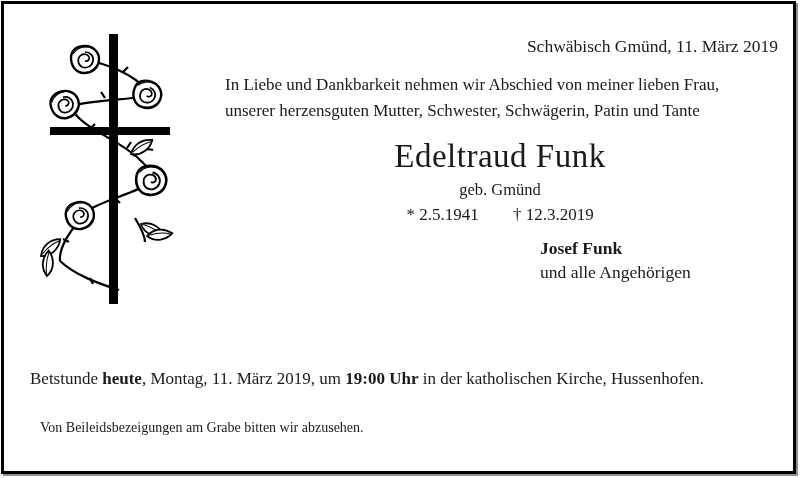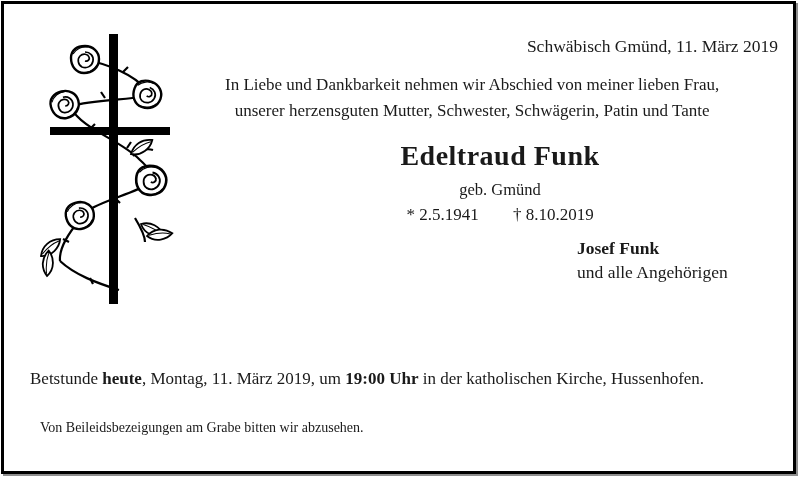--- a/index.html
+++ b/index.html
@@ -6,27 +6,27 @@
   #canvas{
     position:relative;width:800px;height:478px;background:#ffffff;
     font-family:"Liberation Serif","DejaVu Serif",serif;color:#1a1a1a;overflow:hidden;
   }
   .frame{
     position:absolute;left:1px;top:1px;right:4px;bottom:4px;
     border:3px solid #000;box-shadow:2px 2px 0 #8f8f8f;pointer-events:none;
   }
   .abs{position:absolute;white-space:nowrap;}
   .dateline{top:36px;right:22px;font-size:17.5px;}
-  .intro{left:225px;top:72px;font-size:17px;line-height:26px;text-align:center;}
+  .intro{left:225px;top:72px;font-size:17px;line-height:26px;}
   .centerblock{left:215px;top:138px;width:570px;text-align:center;}
-  .deceased-name{font-size:28px;font-weight:bold;letter-spacing:.5px;line-height:36px;}
+  .deceased-name{font-size:33px;font-weight:normal;letter-spacing:.5px;line-height:36px;}
   .maiden{font-size:16.5px;margin-top:6px;}
   .dates{font-size:17px;margin-top:5px;}
   .dates .death{margin-left:30px;}
-  .mourners{left:577px;top:237px;font-size:17.5px;line-height:23.5px;}
+  .mourners{left:540px;top:237px;font-size:17.5px;line-height:23.5px;}
   .service{left:30px;top:330px;font-size:17px;line-height:26px;margin-top:36px;}
   .condolence{left:40px;top:420px;font-size:14px;}
   .b{font-weight:bold;}
   .illustration{position:absolute;left:35px;top:28px;width:175px;height:292px;}
 </style>
 </head>
 <body>
 
 <div id="canvas" style="color: rgb(26, 26, 26); background: rgb(255, 255, 255);">
   <div class="frame"></div>
@@ -78,21 +78,21 @@
   <div class="abs intro">
     <div>In Liebe und Dankbarkeit nehmen wir Abschied von meiner lieben Frau,</div>
     <div>unserer herzensguten Mutter, Schwester, Schwägerin, Patin und Tante</div>
   </div>
 
   <div class="abs centerblock">
     <div class="deceased-name">Edeltraud Funk</div>
     <div class="maiden">geb. Gmünd</div>
     <div class="dates">
       <span class="birth">* 2.5.1941</span>
-      <span class="death">† 8.10.2019</span>
+      <span class="death">† 12.3.2019</span>
     </div>
   </div>
 
   <div class="abs mourners">
     <div class="b">Josef Funk</div>
     <div>und alle Angehörigen</div>
   </div>
 
   <div class="abs service">
     <div><span>Betstunde </span><span class="b">heute</span><span>, Montag, 11. März 2019, um </span><span class="b">19:00 Uhr</span><span> in der katholischen Kirche, Hussenhofen.</span></div>

